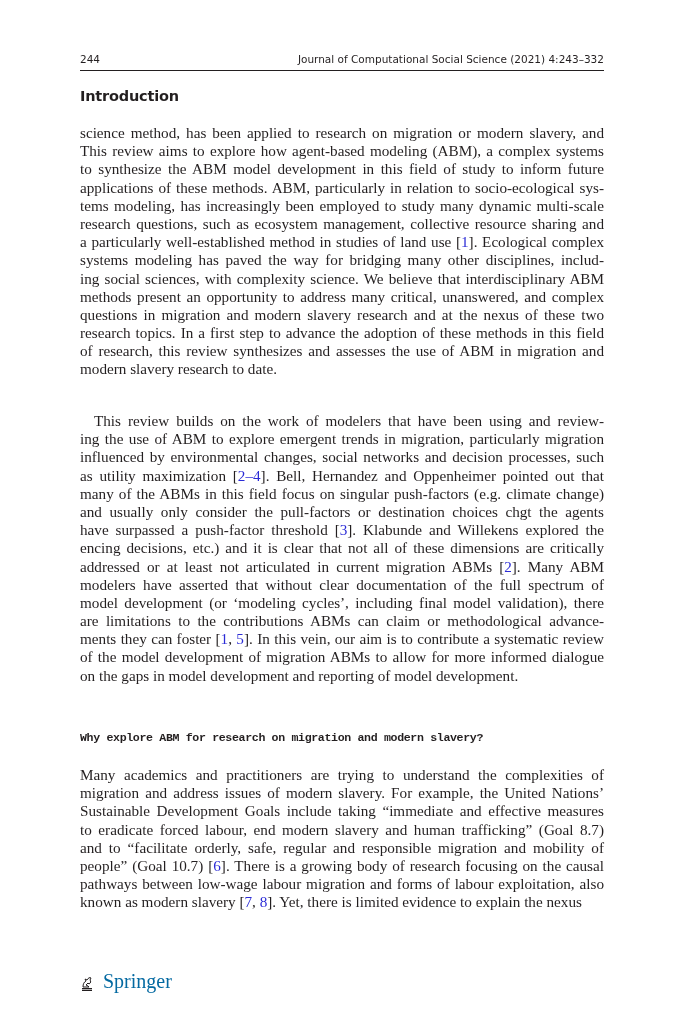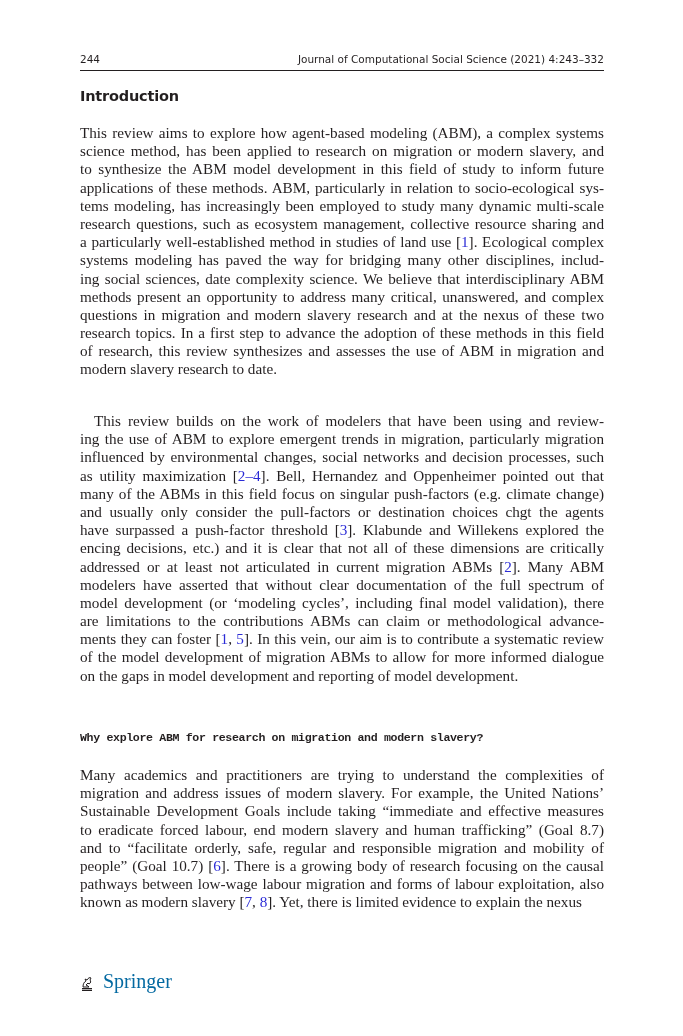--- a/index.html
+++ b/index.html
@@ -28,29 +28,29 @@
 <div class="page">
   <div class="running-head">
     <span class="pg">244</span>
     <span class="jr">Journal of Computational Social Science (2021) 4:243–332</span>
   </div>
   <div class="head-rule"></div>
 
   <div class="h1">Introduction</div>
 
   <div class="block" id="intro-p1" style="top:124px;">
+      <div class="line">science method, has been applied to research on migration or modern slavery, and</div>
       <div class="line">This review aims to explore how agent-based modeling (ABM), a complex systems</div>
-      <div class="line">science method, has been applied to research on migration or modern slavery, and</div>
       <div class="line">to synthesize the ABM model development in this field of study to inform future</div>
       <div class="line">applications of these methods. ABM, particularly in relation to socio-ecological sys-</div>
       <div class="line">tems modeling, has increasingly been employed to study many dynamic multi-scale</div>
       <div class="line">research questions, such as ecosystem management, collective resource sharing and</div>
       <div class="line"><span>a particularly well-established method in studies of land use [</span><span class="cite">1</span><span>]. Ecological complex</span></div>
       <div class="line">systems modeling has paved the way for bridging many other disciplines, includ-</div>
-      <div class="line">ing social sciences, date complexity science. We believe that interdisciplinary ABM</div>
+      <div class="line">ing social sciences, with complexity science. We believe that interdisciplinary ABM</div>
       <div class="line">methods present an opportunity to address many critical, unanswered, and complex</div>
       <div class="line">questions in migration and modern slavery research and at the nexus of these two</div>
       <div class="line">research topics. In a first step to advance the adoption of these methods in this field</div>
       <div class="line">of research, this review synthesizes and assesses the use of ABM in migration and</div>
       <div class="line last">modern slavery research to date.</div>
     </div>
   <div class="block" id="intro-p2" style="top:376px;margin-top:36px;">
       <div class="line indent">This review builds on the work of modelers that have been using and review-</div>
       <div class="line">ing the use of ABM to explore emergent trends in migration, particularly migration</div>
       <div class="line">influenced by environmental changes, social networks and decision processes, such</div>

